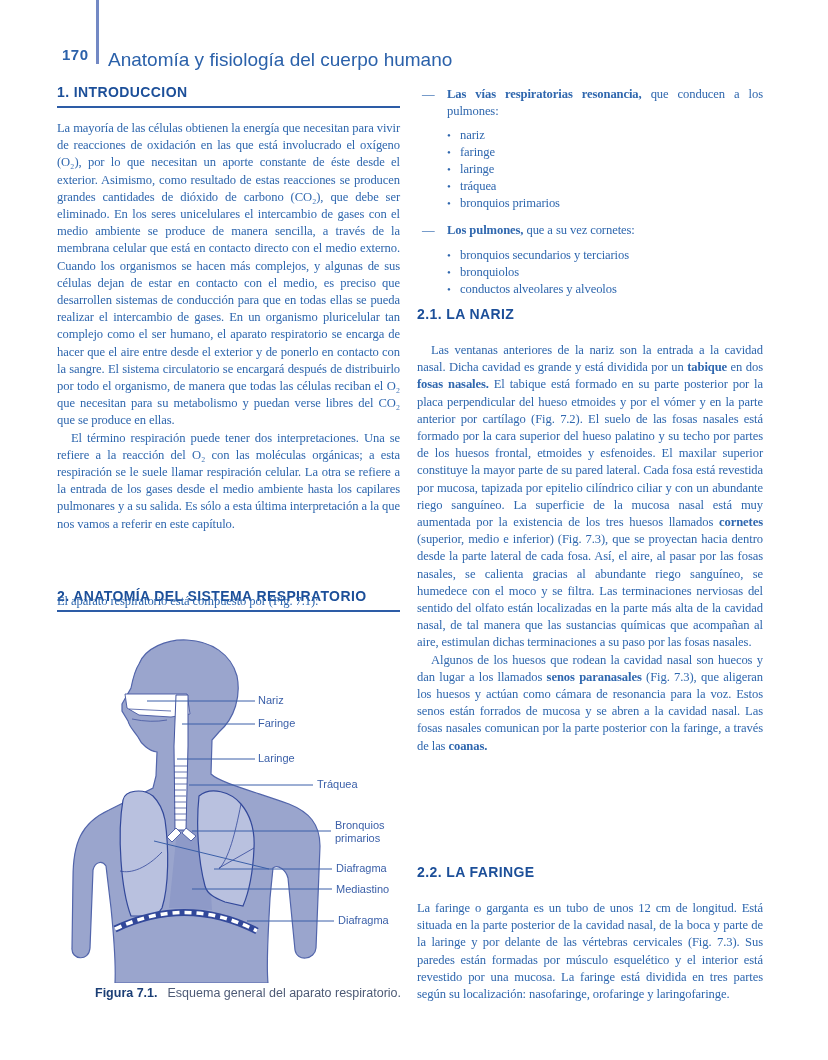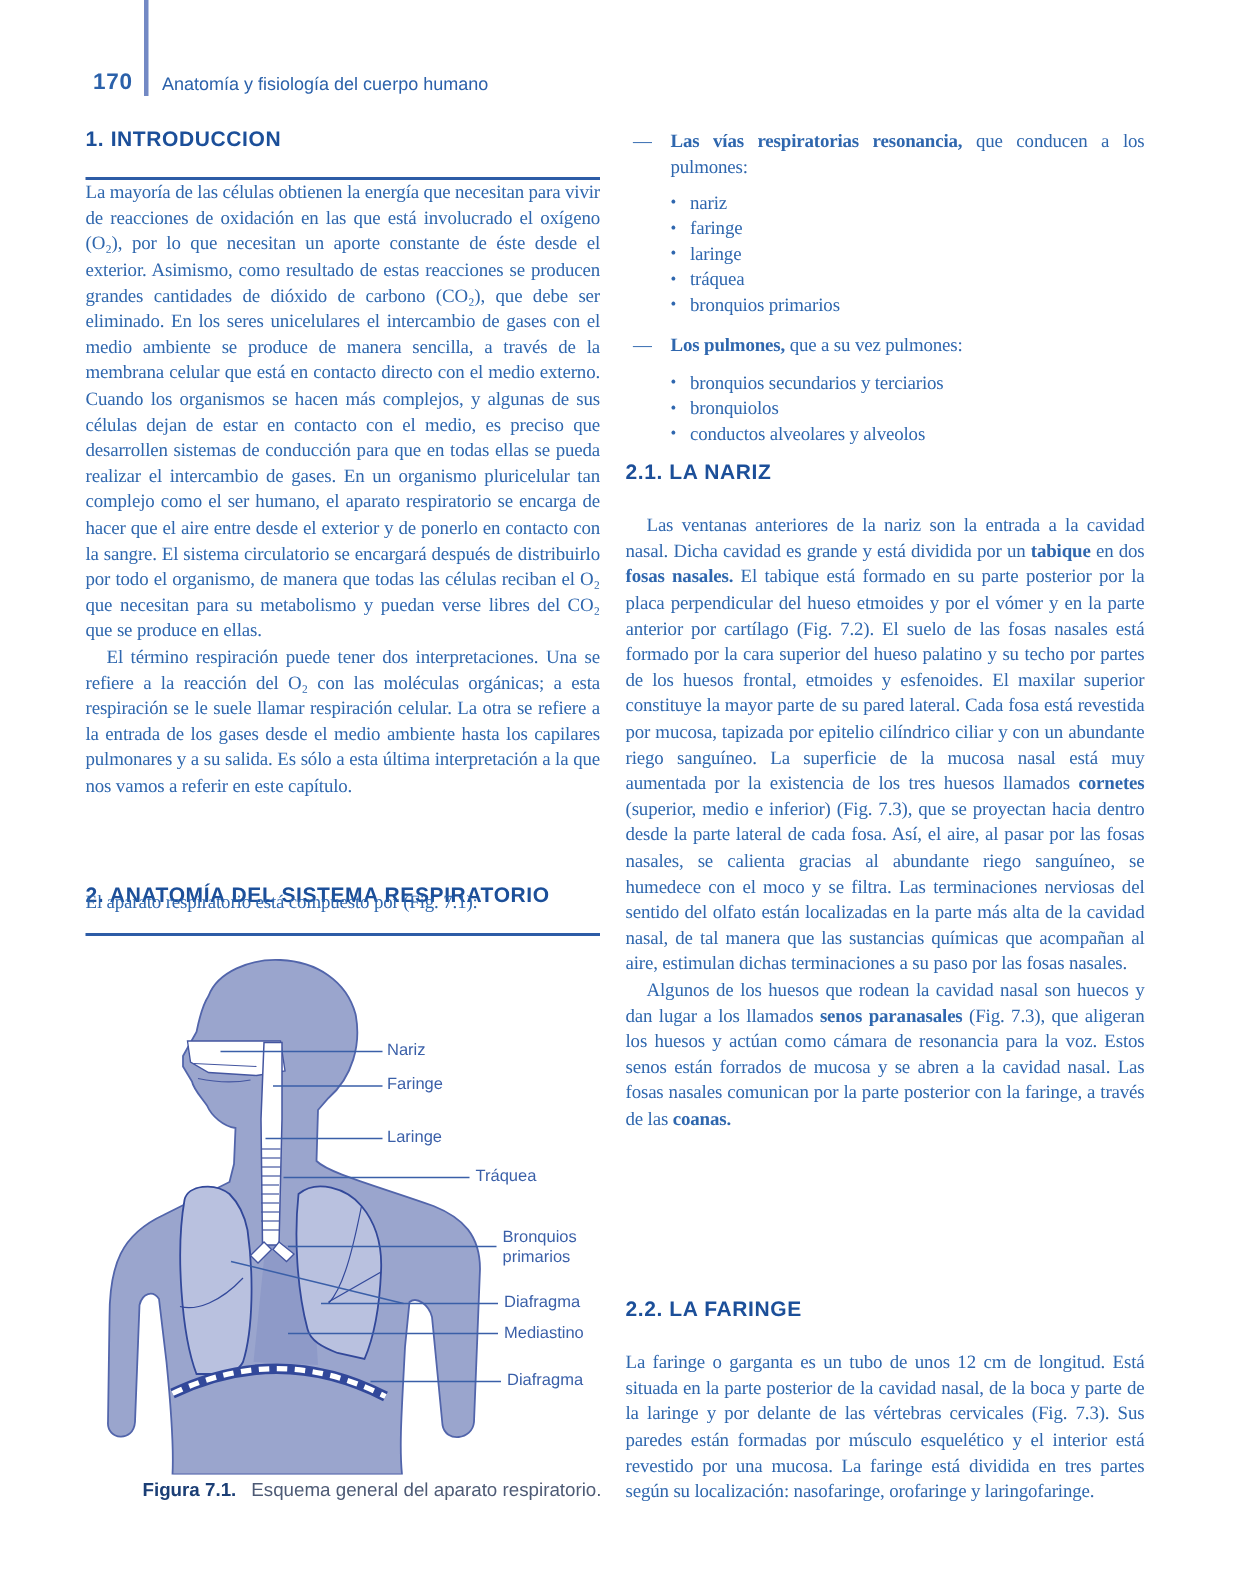--- a/index.html
+++ b/index.html
@@ -11,33 +11,33 @@
   
   .top-rule { position:absolute; left:96px; top:0; width:3px; height:64px; background:#7389c4; }
   .page-number {
     position:absolute; left:62px; top:46px;
     font-family:"Liberation Sans", sans-serif; font-weight:bold;
     font-size:15px; color:#2b61aa; letter-spacing:.5px;
   }
   .book-title {
     position:absolute; left:108px; top:49px;
     font-family:"Liberation Sans", sans-serif;
-    font-size:12px; color:#2b61aa;
+    font-size:19px; color:#2b61aa;
   }
   
   .col { position:absolute; top:0; height:1060px; }
   .col-left  { left:57px;  width:343px; }
   .col-right { left:417px; width:346px; }
 
   .sec-head {
     position:absolute; left:0; width:100%;
     font-family:"Liberation Sans", sans-serif; font-weight:bold;
     font-size:14px; color:#1c4f99; letter-spacing:.4px;
   }
-  .sec-head.underlined { border-bottom:2px solid #2d5ca6; padding-bottom:18px; }
+  .sec-head.underlined { border-bottom:2px solid #2d5ca6; padding-bottom:6px; }
 
   .body-text {
     font-size:12.6px; line-height:17.2px; color:#2f67ae;
     text-align:justify; letter-spacing:-0.1px;
   }
   .body-text p { margin:0; }
   .body-text p.indent { text-indent:14px; }
   .body-text b { font-weight:bold; }
 
   
@@ -173,21 +173,21 @@
       <div class="bullet-list">
         <div class="bullet-item"><span class="dot">•</span><span>nariz</span></div>
         <div class="bullet-item"><span class="dot">•</span><span>faringe</span></div>
         <div class="bullet-item"><span class="dot">•</span><span>laringe</span></div>
         <div class="bullet-item"><span class="dot">•</span><span>tráquea</span></div>
         <div class="bullet-item"><span class="dot">•</span><span>bronquios primarios</span></div>
       </div>
 
       <div class="dash-item">
         <span class="dash">—</span>
-        <span><b>Los pulmones,</b><span> que a su vez pulmones:</span></span>
+        <span><b>Los pulmones,</b><span> que a su vez cornetes:</span></span>
       </div>
       <div class="bullet-list">
         <div class="bullet-item"><span class="dot">•</span><span>bronquios secundarios y terciarios</span></div>
         <div class="bullet-item"><span class="dot">•</span><span>bronquiolos</span></div>
         <div class="bullet-item"><span class="dot">•</span><span>conductos alveolares y alveolos</span></div>
       </div>
     </div>
 
     <div class="sec-head" style="top:306px;">2.1.  LA NARIZ</div>
 

